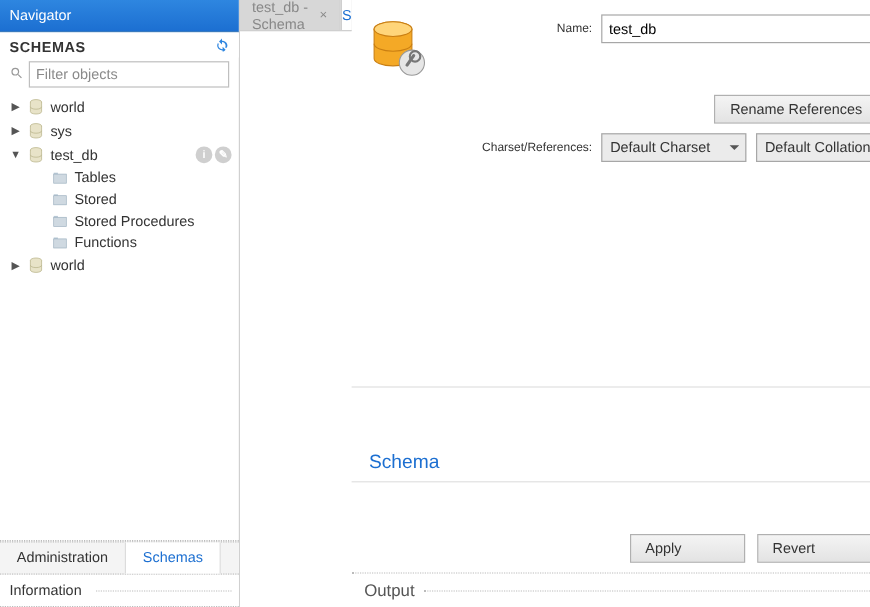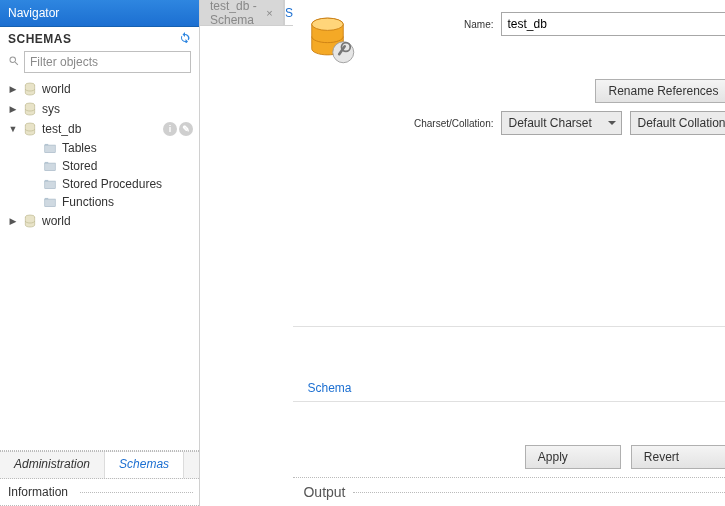--- a/index.html
+++ b/index.html
@@ -110,21 +110,20 @@
   align-items: center;
   justify-content: center;
   font-weight: bold;
 }
 .nav-tabs {
   display: flex;
   border-top: 1px dotted #bbb;
   border-bottom: 1px dotted #bbb;
   background: #f4f4f4;
   height: 26px;
-  font-style: italic;
 }
 .nav-tab {
   padding: 5px 14px;
   font-size: 12px;
   cursor: pointer;
   color: #333;
 }
 .nav-tab.active {
   background: #fff;
   color: #1c6fd1;
@@ -263,21 +262,21 @@
 .bottom-tabs {
   margin-top: auto;
   border-top: 1px solid #e0e0e0;
   border-bottom: 1px solid #e0e0e0;
   padding: 0 4px;
 }
 .bottom-tab {
   display: inline-block;
   padding: 6px 14px 6px 10px;
   color: #1c6fd1;
-  font-size: 12px;
+  font-size: 16px;
   cursor: pointer;
   margin-top: 48px;
 }
 .action-bar {
   display: flex;
   justify-content: flex-end;
   align-items: center;
   gap: 10px;
   padding: 8px 14px;
   border-bottom: 1px dotted #bbb;
@@ -451,21 +450,21 @@
               <input type="text" value="test_db" style="">
             </div>
           </div>
           <div class="field-row" style="justify-content:flex-end">
             <div class="label"></div>
             <div class="controls" style="justify-content:flex-end">
               <div class="btn wide">Rename References</div>
             </div>
           </div>
           <div class="field-row">
-            <div class="label">Charset/Collation:</div>
+            <div class="label">Charset/References:</div>
             <div class="controls">
               <div class="select">Default Charset</div>
               <div class="select">Default Collation</div>
             </div>
           </div>
         </div>
       </div>
 
       <div class="bottom-tabs">
         <span class="bottom-tab">Schema</span>

